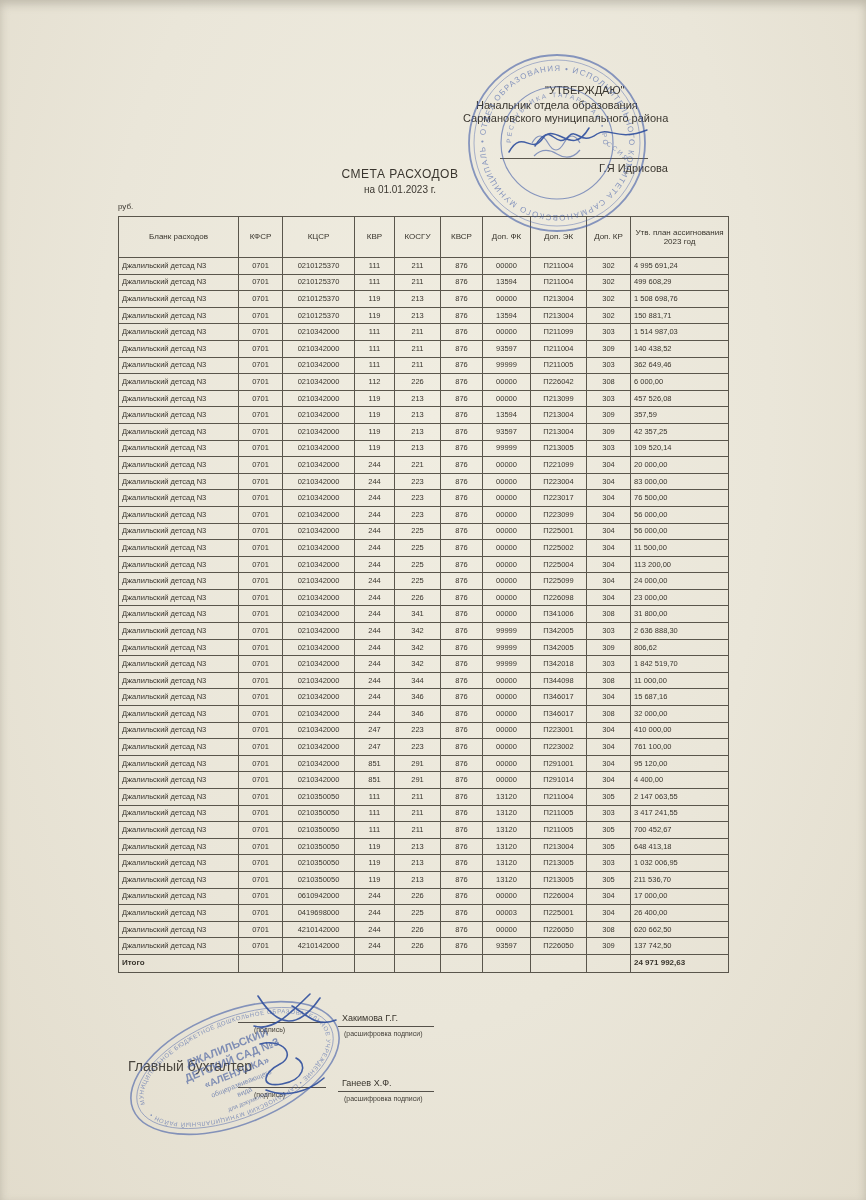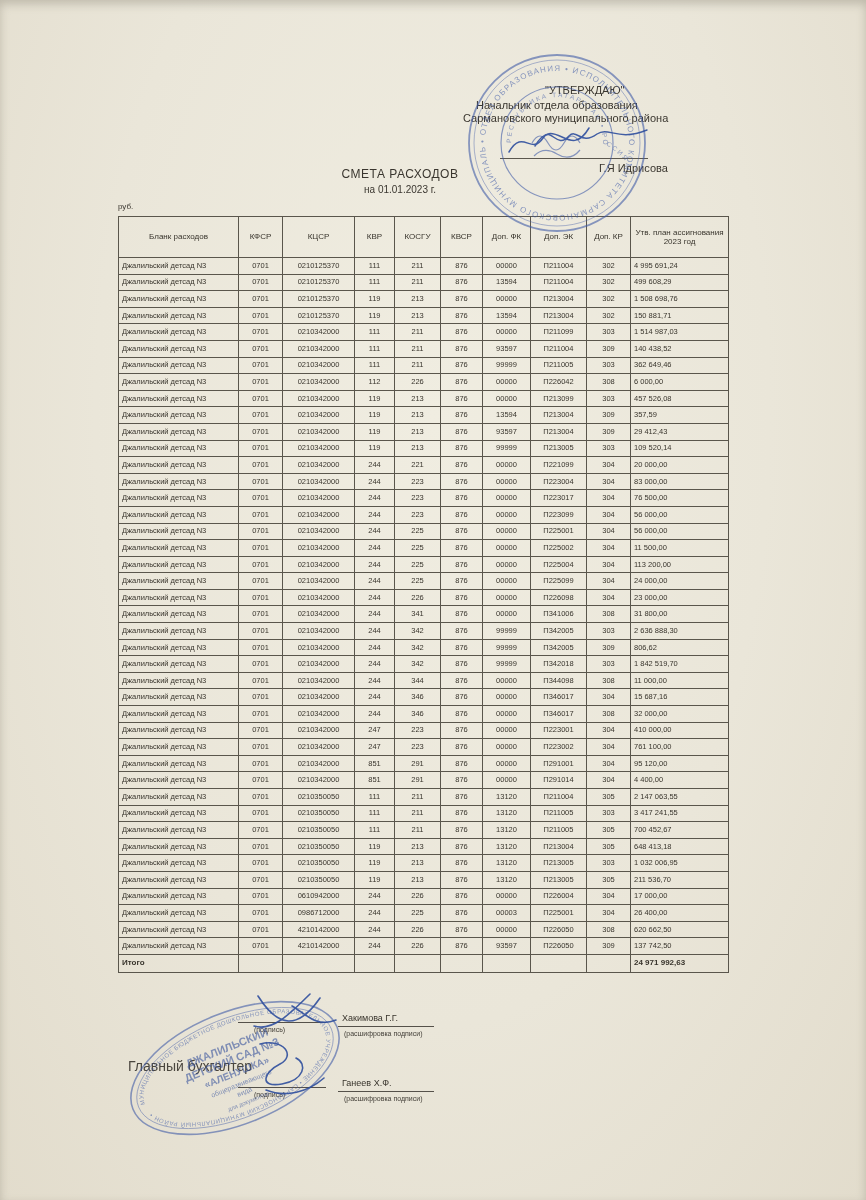--- a/index.html
+++ b/index.html
@@ -237,21 +237,21 @@
           <tr>
             <td class="c0">Джалильский детсад N3</td>
             <td class="c1">0701</td>
             <td class="c2">0210342000</td>
             <td class="c3">119</td>
             <td class="c4">213</td>
             <td class="c5">876</td>
             <td class="c6">93597</td>
             <td class="c7">П213004</td>
             <td class="c8">309</td>
-            <td class="c9">29 412,43</td>
+            <td class="c9">42 357,25</td>
           </tr>
           <tr>
             <td class="c0">Джалильский детсад N3</td>
             <td class="c1">0701</td>
             <td class="c2">0210342000</td>
             <td class="c3">119</td>
             <td class="c4">213</td>
             <td class="c5">876</td>
             <td class="c6">99999</td>
             <td class="c7">П213005</td>
@@ -578,21 +578,21 @@
             <td class="c4">226</td>
             <td class="c5">876</td>
             <td class="c6">00000</td>
             <td class="c7">П226004</td>
             <td class="c8">304</td>
             <td class="c9">17 000,00</td>
           </tr>
           <tr>
             <td class="c0">Джалильский детсад N3</td>
             <td class="c1">0701</td>
-            <td class="c2">0986712000</td>
+            <td class="c2">0419698000</td>
             <td class="c3">244</td>
             <td class="c4">225</td>
             <td class="c5">876</td>
             <td class="c6">00003</td>
             <td class="c7">П225001</td>
             <td class="c8">304</td>
             <td class="c9">26 400,00</td>
           </tr>
           <tr>
             <td class="c0">Джалильский детсад N3</td>

